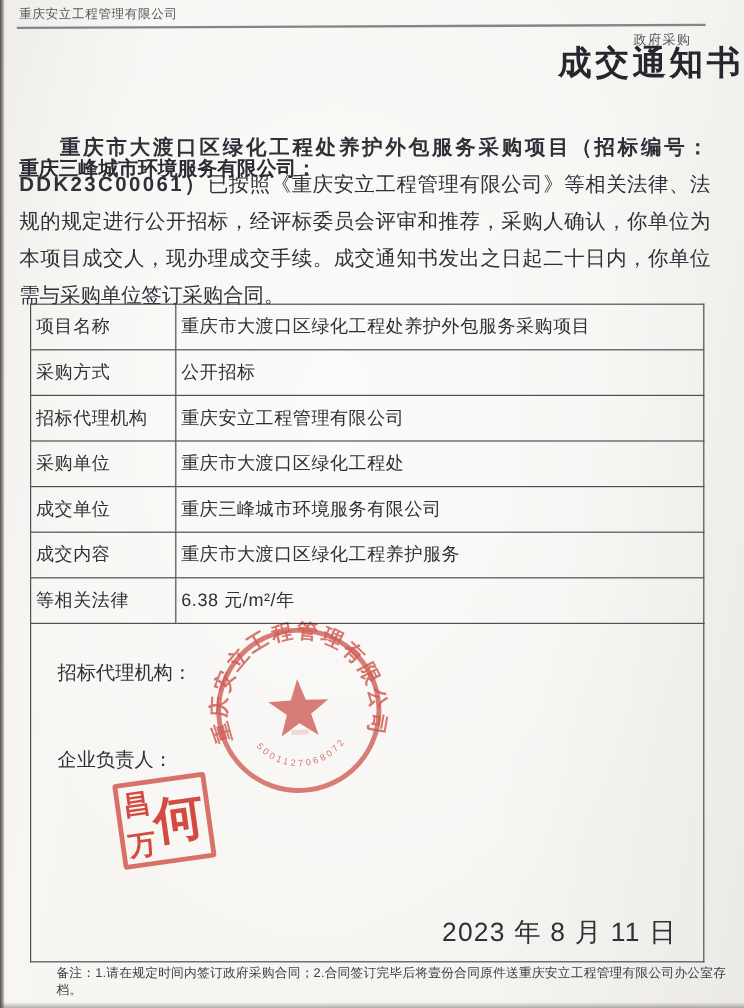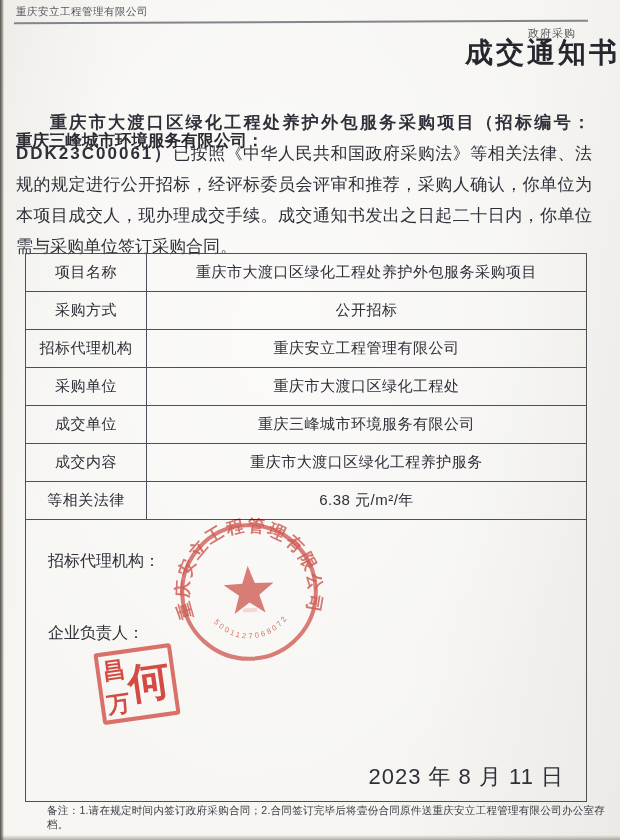--- a/index.html
+++ b/index.html
@@ -50,21 +50,21 @@
     font-size:17px;line-height:31px;text-align:justify;
     text-indent:2em;color:#30303a;
   }
   .bodytext .b{font-weight:bold;letter-spacing:2px;}
   table.info{
     position:absolute;left:25px;top:253px;width:562px;
     border-collapse:collapse;table-layout:fixed;
   }
   table.info td{
     border:1px solid #4f4f58;height:37px;
-    font-size:15px;color:#2f2f38;text-align:center;
+    font-size:15px;color:#2f2f38;
     padding:0 4px;letter-spacing:.5px;
   }
   table.info td.lbl{width:112px;}
   .sigbox{
     position:absolute;left:25px;top:519px;width:560px;height:282px;
     border:1px solid #4f4f58;border-top:none;
   }
   .sig-label-1{position:absolute;left:22px;top:32px;font-size:16px;color:#2f2f38;}
   .sig-label-2{position:absolute;left:22px;top:104px;font-size:16px;color:#2f2f38;}
   .date{
@@ -100,21 +100,21 @@
   <div class="scan-edge-bottom"></div>
 
   <span class="hdr-l">重庆安立工程管理有限公司</span>
   <span class="hdr-r">政府采购</span>
   <div class="hdr-rule"></div>
 
   <h1 class="title">成交通知书</h1>
 
   <div class="addressee">重庆三峰城市环境服务有限公司：</div>
 
-  <p class="bodytext"><span class="b">重庆市大渡口区绿化工程处养护外包服务采购项目（招标编号：DDK23C00061）</span><span>已按照《中华人民共和国政府采购法》等相关法律、法规的规定进行公开招标，经评标委员会评审和推荐，采购人确认，你单位为本项目成交人，现办理成交手续。成交通知书发出之日起二十日内，你单位需与采购单位签订采购合同。</span></p>
+  <p class="bodytext"><span class="b">重庆市大渡口区绿化工程处养护外包服务采购项目（招标编号：DDK23C00061）</span><span>已按照《重庆安立工程管理有限公司》等相关法律、法规的规定进行公开招标，经评标委员会评审和推荐，采购人确认，你单位为本项目成交人，现办理成交手续。成交通知书发出之日起二十日内，你单位需与采购单位签订采购合同。</span></p>
 
   <table class="info">
     <tbody>
       <tr>
         <td class="lbl">项目名称</td>
         <td>重庆市大渡口区绿化工程处养护外包服务采购项目</td>
       </tr>
       <tr>
         <td class="lbl">采购方式</td>
         <td>公开招标</td>

